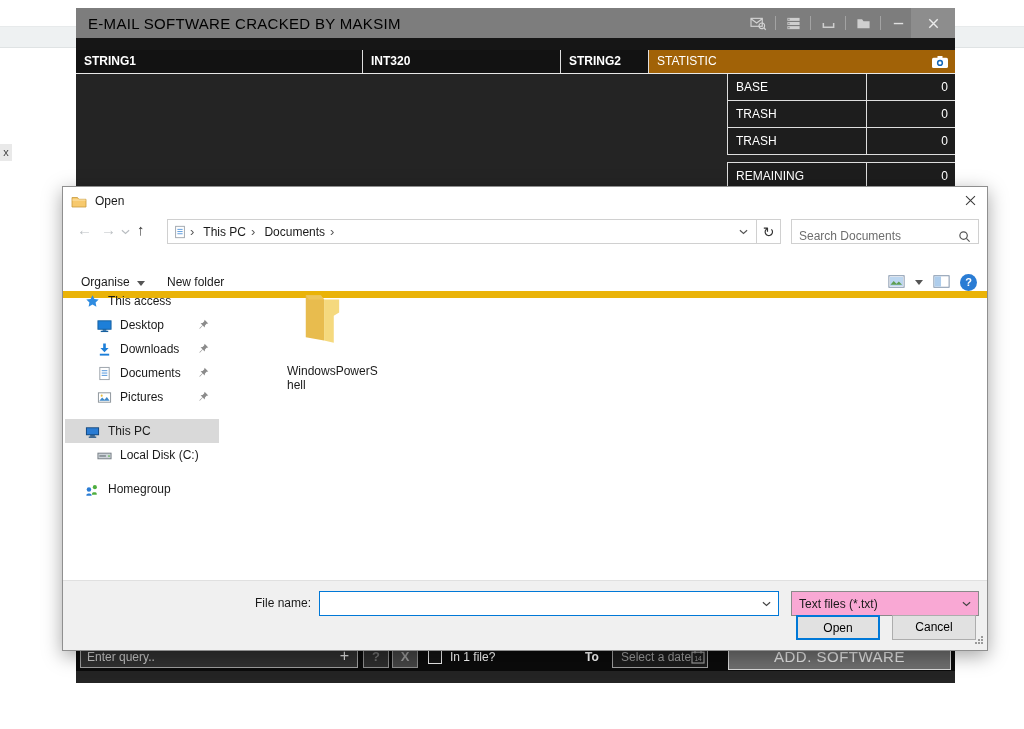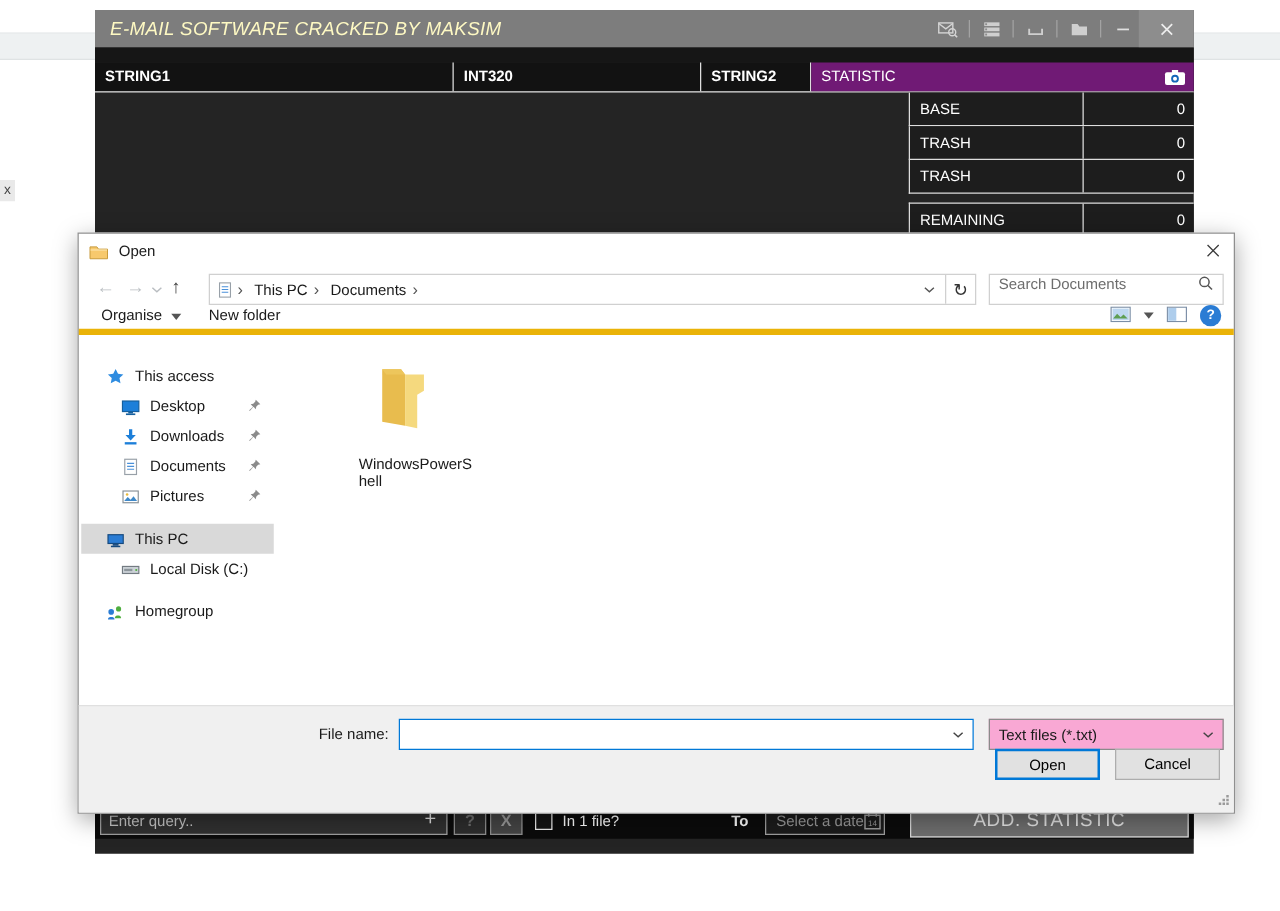--- a/index.html
+++ b/index.html
@@ -8,36 +8,36 @@
 
   
   .top-strip { position:absolute; left:0; top:26px; width:1024px; height:22px;
     background:#eef1f2; border-top:1px solid #e7eaeb; border-bottom:1px solid #dfe3e4; z-index:0; }
   .stray-x { position:absolute; left:0; top:144px; width:12px; height:17px; background:#e9e9e9;
     color:#444; font-size:11px; text-align:center; line-height:16px; z-index:0; }
 
   
   .app { position:absolute; left:76px; top:8px; width:879px; height:675px; background:#242424; z-index:1; }
   .app-titlebar { position:absolute; left:0; top:0; right:0; height:30px; background:#7d7d7d;
-    display:flex; align-items:center; color:#fef9c3;font-style:italic; }
+    display:flex; align-items:center; color:#000000; }
   .app-title { font-size:15px; padding-left:12px; letter-spacing:.3px; flex:1;
     white-space:nowrap; overflow:hidden; }
   .tb-icons { display:flex; align-items:center; height:100%; }
   .tb-ic { width:26px; height:100%; display:flex; align-items:center; justify-content:center; }
   .tb-sep { width:1px; height:14px; background:#a3a3a3; margin:0 4px; }
   .tb-close { width:44px; background:#8d8d8d; }
   .app-gap { position:absolute; left:0; top:30px; right:0; height:12px; background:#161616; }
 
   .app-header { position:absolute; left:0; top:42px; right:0; height:24px; display:flex;
     background:#121212; border-bottom:1px solid #e8e8e8; }
   .hcol { color:#fff; font-size:12px; font-weight:bold; line-height:23px; padding-left:8px;
     border-right:1px solid #dedede; overflow:hidden; white-space:nowrap; }
   .hcol:nth-of-type(1){ width:287px; } .hcol:nth-of-type(2){ width:198px; }
   .hcol:nth-of-type(3){ width:88px; } .hcol:nth-of-type(4){ width:78px; }
-  .stat-header { flex:1; background:#701a75; color:#fff; font-size:12px; line-height:23px;
+  .stat-header { flex:1; background:#a16207; color:#fff; font-size:12px; line-height:23px;
     padding-left:8px; display:flex; align-items:center; }
   .stat-header .lbl { flex:1; }
   .stat-header .cam { margin-right:6px; display:flex; }
 
   .stat-panel { position:absolute; left:651px; top:66px; width:228px; }
   .stat-row { display:flex; height:27px; background:#1d1d1d; border-bottom:1px solid #dedede;
     border-left:1px solid #dedede; color:#fff; font-size:12px; }
   .stat-row.gap-before { margin-top:7px; border-top:1px solid #dedede; }
   .stat-label { width:139px; line-height:26px; padding-left:8px; border-right:1px solid #dedede;
     overflow:hidden; white-space:nowrap; }
@@ -84,27 +84,27 @@
   .addr-box { position:absolute; left:104px; top:4px; width:614px; height:25px; background:#fff;
     border:1px solid #d0d0d0; display:flex; align-items:center; }
   .addr-box .doc { margin-left:5px; display:flex; }
   .crumb { padding:0 2px 0 6px; white-space:nowrap; }
   .crumb-chev { color:#555; font-size:13px; padding:0 3px; }
   .addr-spacer { flex:1; }
   .addr-drop { padding:0 8px; display:flex; }
   .addr-refresh { border-left:1px solid #d0d0d0; height:100%; width:24px; display:flex;
     align-items:center; justify-content:center; color:#333; font-size:14px; }
   .search-box { position:absolute; left:728px; top:4px; width:188px; height:25px; background:#fff;
-    border:1px solid #d0d0d0; display:flex; align-items:flex-start; }
+    border:1px solid #d0d0d0; display:flex; align-items:flex-end; }
   .search-box input { flex:1; border:none; outline:none; font-size:12px; padding-left:7px;
     font-family:inherit; color:#333; min-width:0; }
   .search-box input::placeholder { color:#6d6d6d; }
   .search-box .mag { margin-right:7px; display:flex; }
 
-  .dlg-toolbar { position:absolute; left:0; top:50px; right:0; height:31px; border-bottom:5px solid #eab308; }
+  .dlg-toolbar { position:absolute; left:0; top:80px; right:0; height:31px; border-bottom:7px solid #eab308; }
   .organise { position:absolute; left:18px; top:8px; display:flex; align-items:center; }
   .organise .caret { width:0; height:0; border-left:4px solid transparent; border-right:4px solid transparent;
     border-top:5px solid #555; margin-left:7px; margin-top:2px; }
   .newfolder { position:absolute; left:104px; top:8px; }
   .tb-right { position:absolute; right:10px; top:7px; display:flex; align-items:center; gap:10px; }
   .view-caret { width:0; height:0; border-left:4px solid transparent; border-right:4px solid transparent;
     border-top:5px solid #555; }
   .help-btn { width:17px; height:17px; border-radius:50%; background:#2a7cd4; color:#fff;
     font-size:11px; font-weight:bold; text-align:center; line-height:17px; }
 
@@ -117,21 +117,21 @@
   .side-row.indent .sicon { margin-left:32px; }
   .side-row .slabel { margin-left:6px; white-space:nowrap; }
   .side-row .pin { display:none; position:absolute; right:10px; top:6px; }
   .side-row.pinned .pin { display:flex; }
 
   .files-pane { position:absolute; left:158px; top:0; right:0; bottom:0; }
   .file-item { position:absolute; left:66px; top:8px; width:100px; text-align:left; }
   .file-item .ficon { margin-left:8px; display:flex; }
   .file-item .fname { margin-top:14px; font-size:12px; line-height:14px; word-break:break-all; width:92px; }
 
-  .dlg-footer { position:absolute; left:0; bottom:0; right:0; height:86px; background:#f0f0f0;
+  .dlg-footer { position:absolute; left:0; bottom:0; right:0; height:70px; background:#f0f0f0;
     border-top:1px solid #e0e0e0; }
   .fn-label { position:absolute; left:150px; top:15px; width:98px; text-align:right; }
   .fn-combo { position:absolute; left:256px; top:10px; width:460px; height:25px; background:#fff;
     border:1px solid #0078d7; display:flex; align-items:center; }
   .fn-combo input { flex:1; border:none; outline:none; font-family:inherit; font-size:12px;
     padding-left:6px; min-width:0; }
   .fn-combo .chev, .type-combo .chev { margin-right:7px; display:flex; }
   .type-combo { position:absolute; left:728px; top:10px; width:188px; height:25px; background:#f9a8d4;
     border:1px solid #8a8a8a; display:flex; align-items:center; }
   .type-combo .txt { flex:1; padding-left:7px; white-space:nowrap; }
@@ -254,21 +254,21 @@
       <div class="date-box">
         <span class="txt">Select a date</span>
         <span class="cal">
             <svg viewBox="0 0 14 14" width="14" height="14">
               <rect x="1" y="2.2" width="12" height="10.8" fill="none" stroke="#9a9a9a" stroke-width="1.2"></rect>
               <path d="M4 .8v2.6M10 .8v2.6" stroke="#9a9a9a" stroke-width="1.2"></path>
               <text x="7" y="11" font-size="6.5" fill="#9a9a9a" text-anchor="middle" font-family="Liberation Sans, sans-serif">14</text>
             </svg>
           </span>
       </div>
-      <div class="settings-btn">ADD. STATISTIC</div>
+      <div class="settings-btn">ADD. SOFTWARE</div>
     </div>
   </div>
 
   <div class="dialog">
 
     <div class="dlg-title">
       <span class="ico">
           <svg viewBox="0 0 16 15" width="16" height="15">
             <path d="M1 3.5h5.5l1.3 1.8H15V13H1z" fill="#f7c96d" stroke="#c89b3c" stroke-width="0.8"></path>
             <path d="M1.4 6h13.2" stroke="#fde9b8" stroke-width="0.9"></path>

